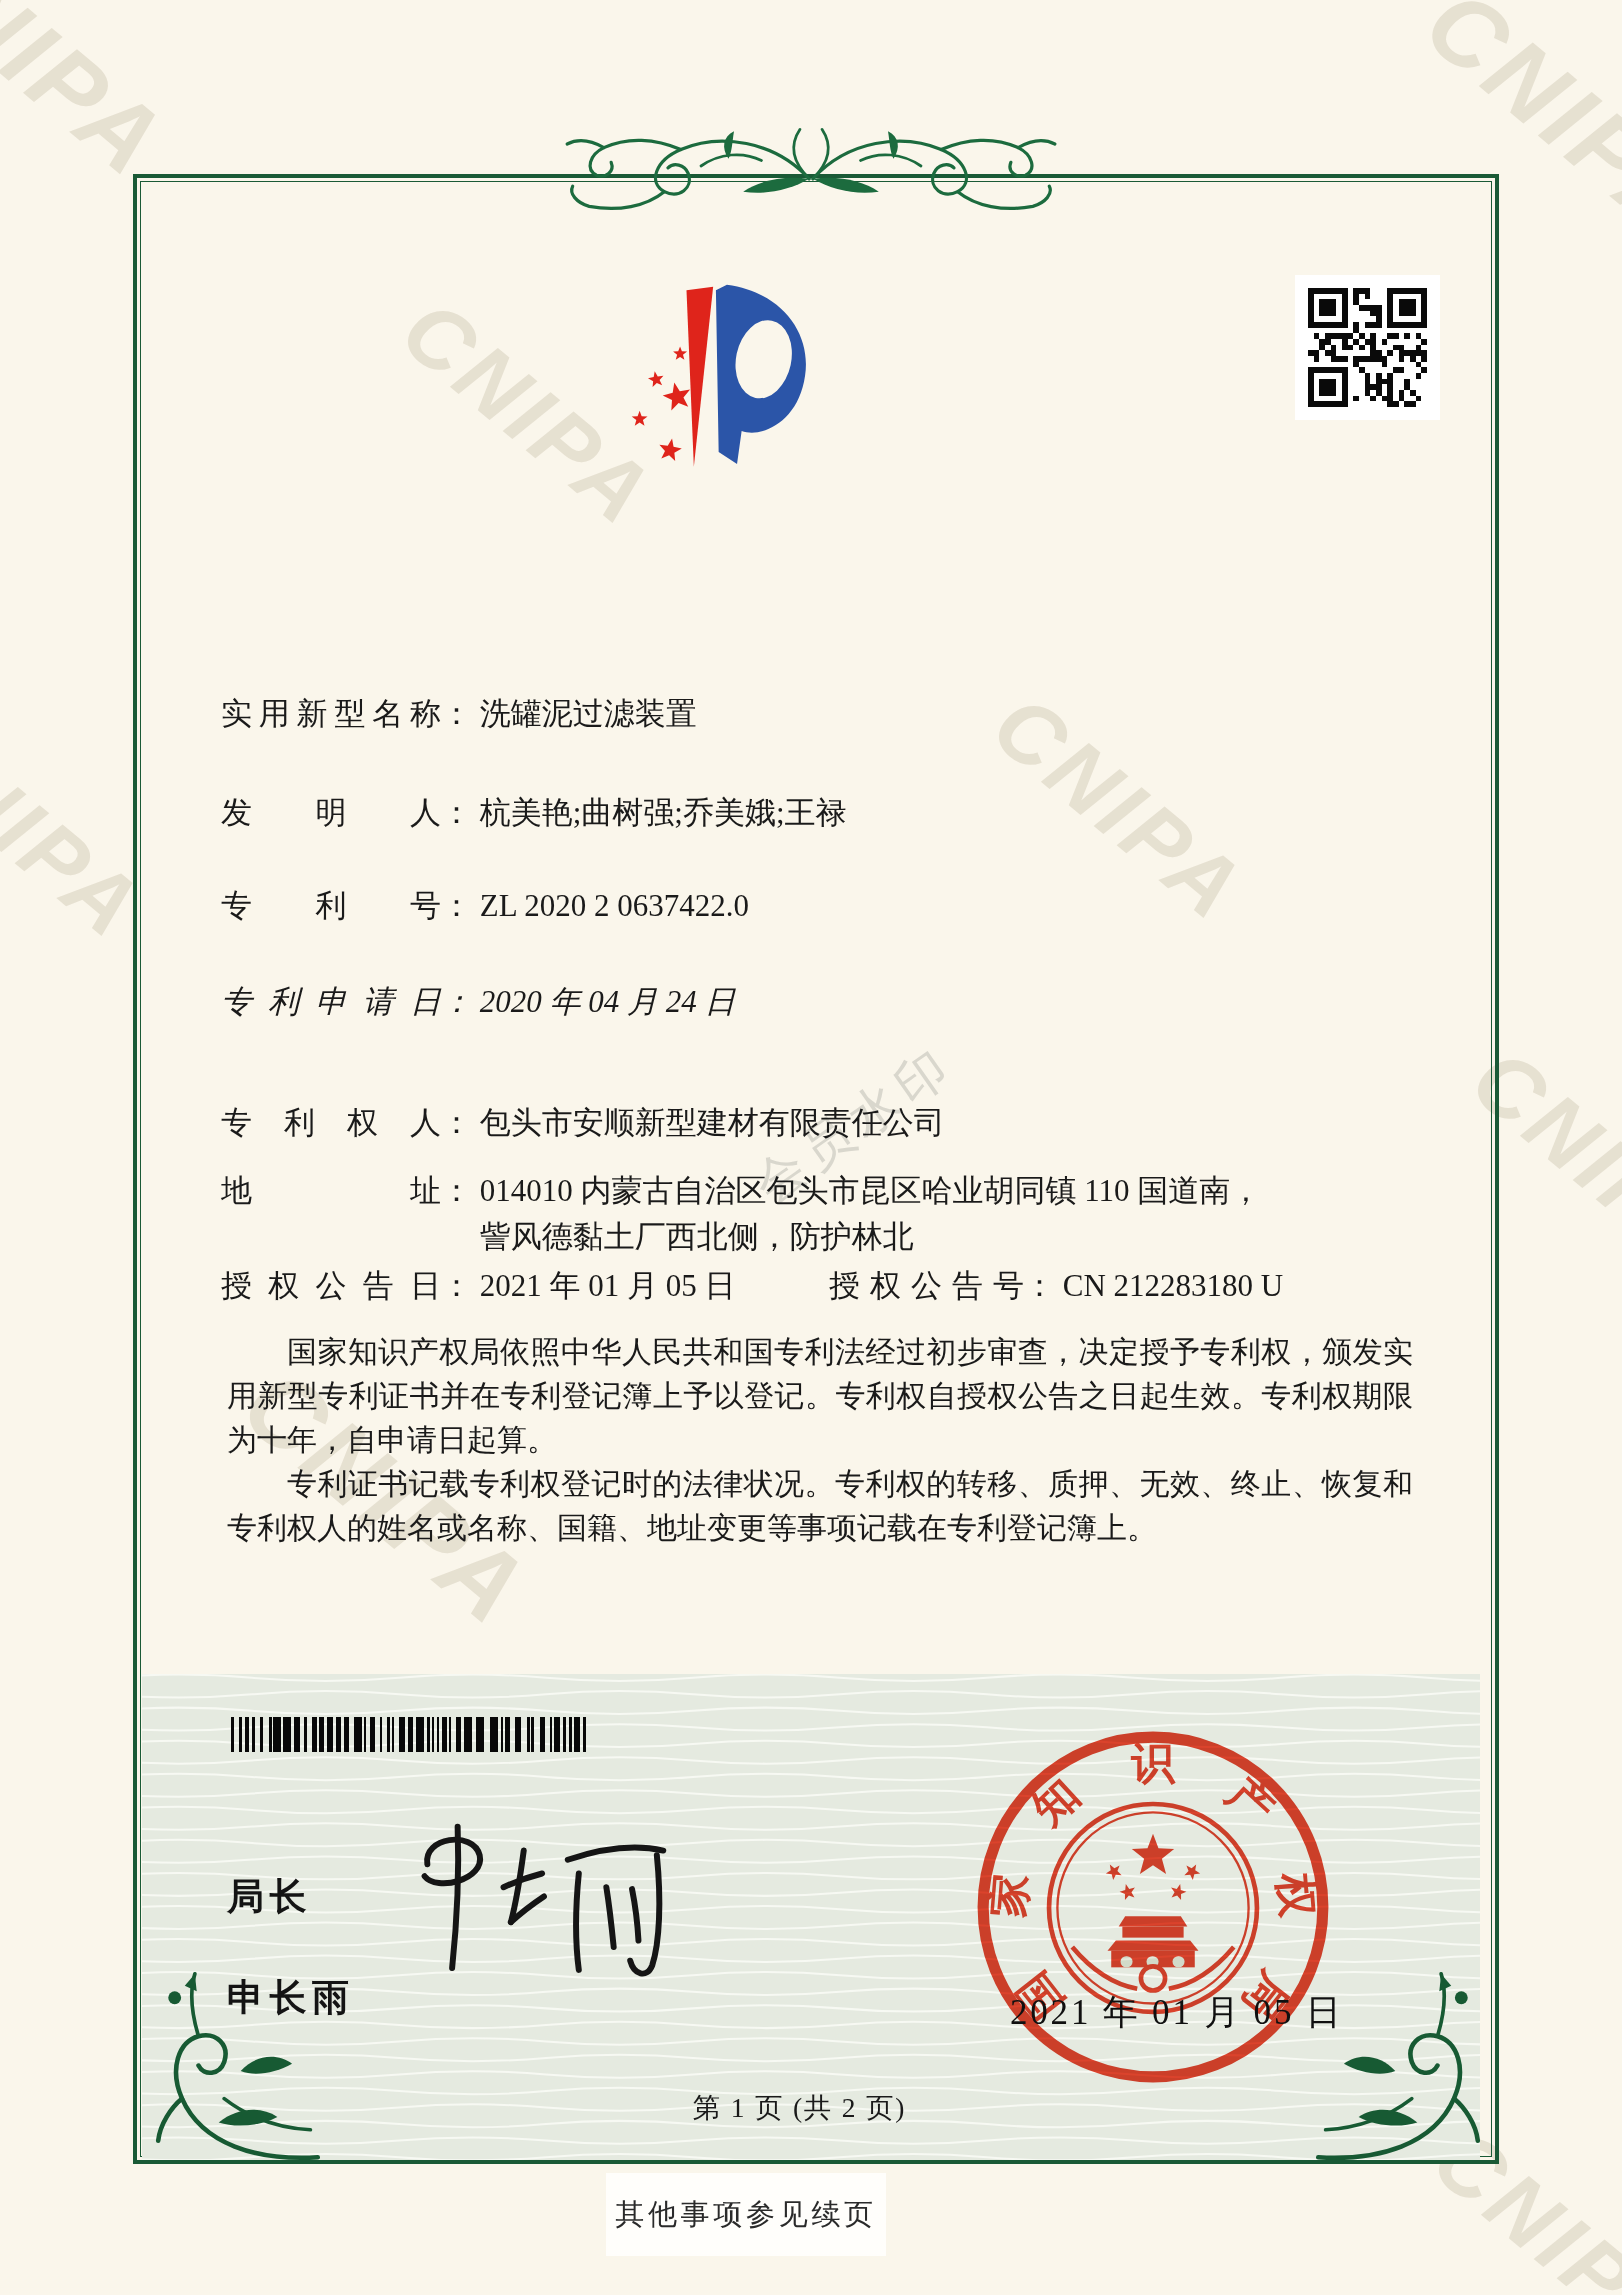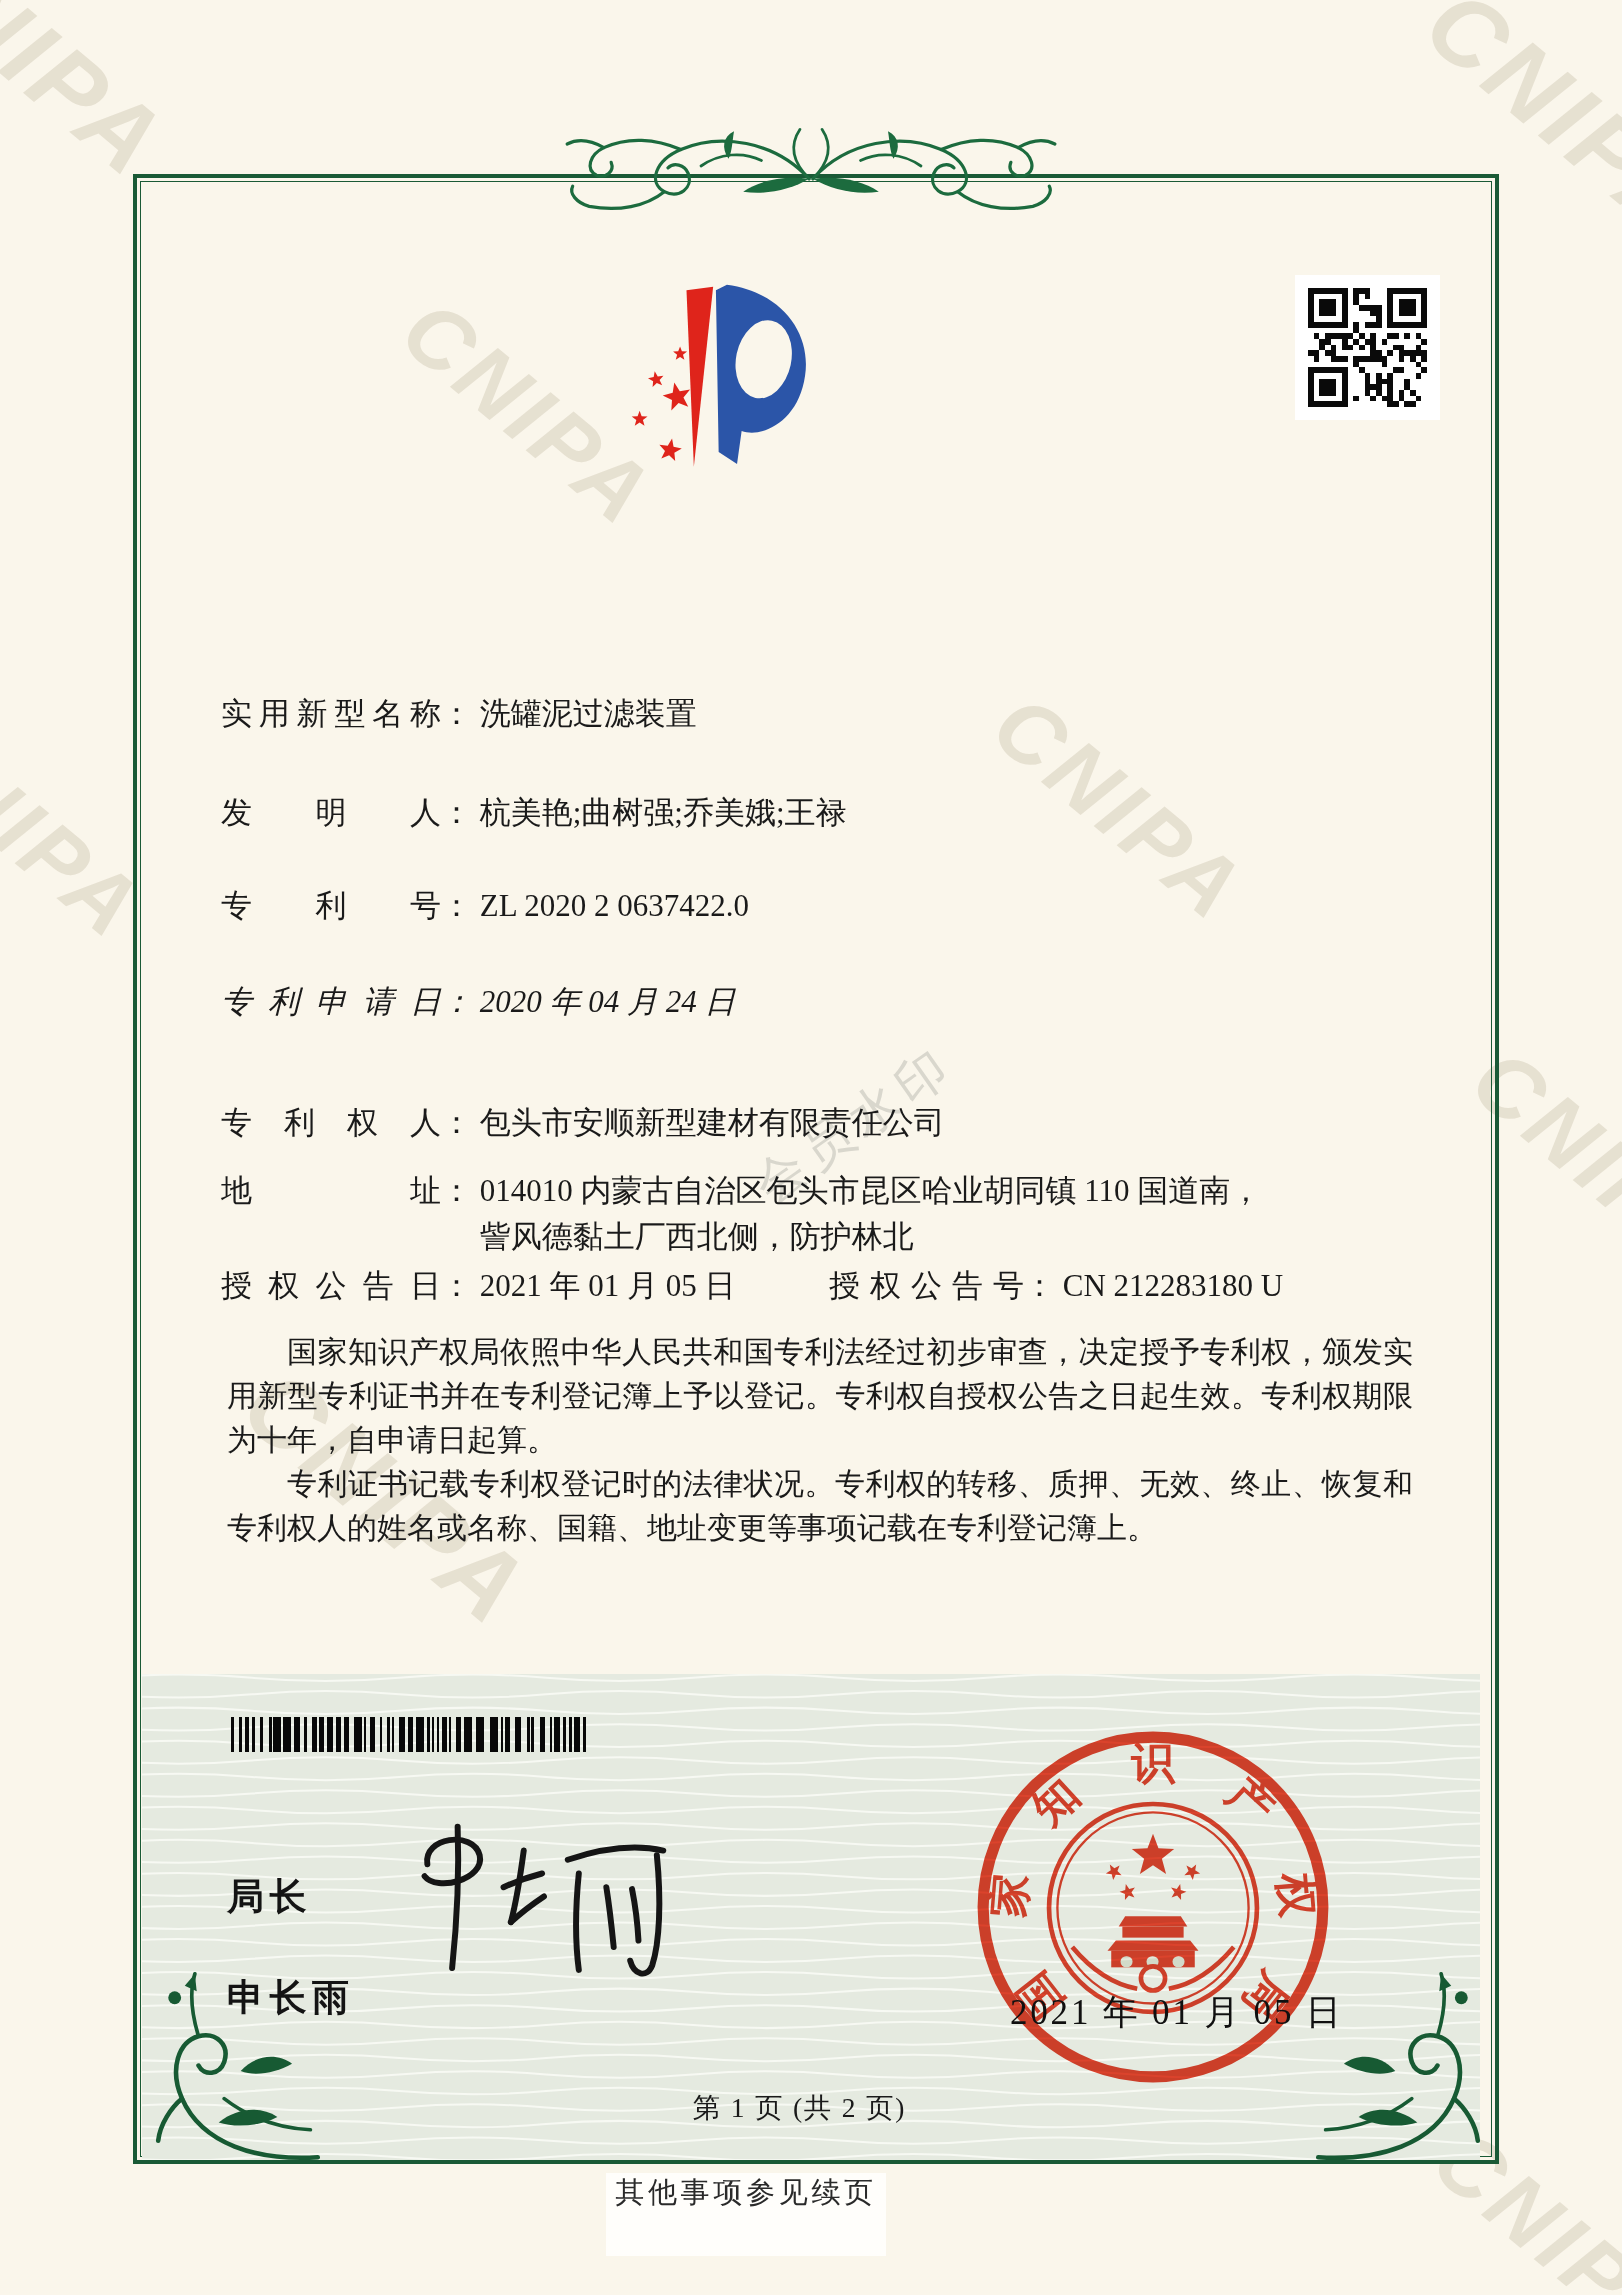--- a/index.html
+++ b/index.html
@@ -48,21 +48,21 @@
   .signature{position:absolute;left:386px;top:1823px;z-index:4;}
   
   .seal{position:absolute;left:972px;top:1726px;width:362px;height:362px;z-index:5;
         mix-blend-mode:multiply;opacity:0.9;}
   .seal text{font-family:"Liberation Serif","DejaVu Serif",serif;font-weight:bold;font-size:47px;fill:#DF2F17;}
   .seal-date{position:absolute;left:1010px;top:1989px;font-size:35px;letter-spacing:2.8px;color:#101010;z-index:6;}
   .pagenum{position:absolute;left:680px;top:2090px;width:239px;text-align:center;font-size:27.5px;
            letter-spacing:1.8px;z-index:4;}
   
   .foot-strip{position:absolute;left:606px;top:2173px;width:280px;height:83px;background:#FFFEFB;
-              z-index:2;display:flex;align-items:flex-start;justify-content:center;}
+              z-index:2;display:flex;align-items:center;justify-content:center;}
   .foot-strip span{font-size:29px;letter-spacing:3.7px;color:#2a2a2a;}
 </style>
 </head>
 <body>
 
 <div class="page">
 
   <div class="wm" style="left:26px;top:51px;font-size:99px;">CNIPA</div>
   <div class="wm" style="left:1566px;top:115px;font-size:99px;">CNIPA</div>
   <div class="wm" style="left:528px;top:413px;font-size:88px;">CNIPA</div>

